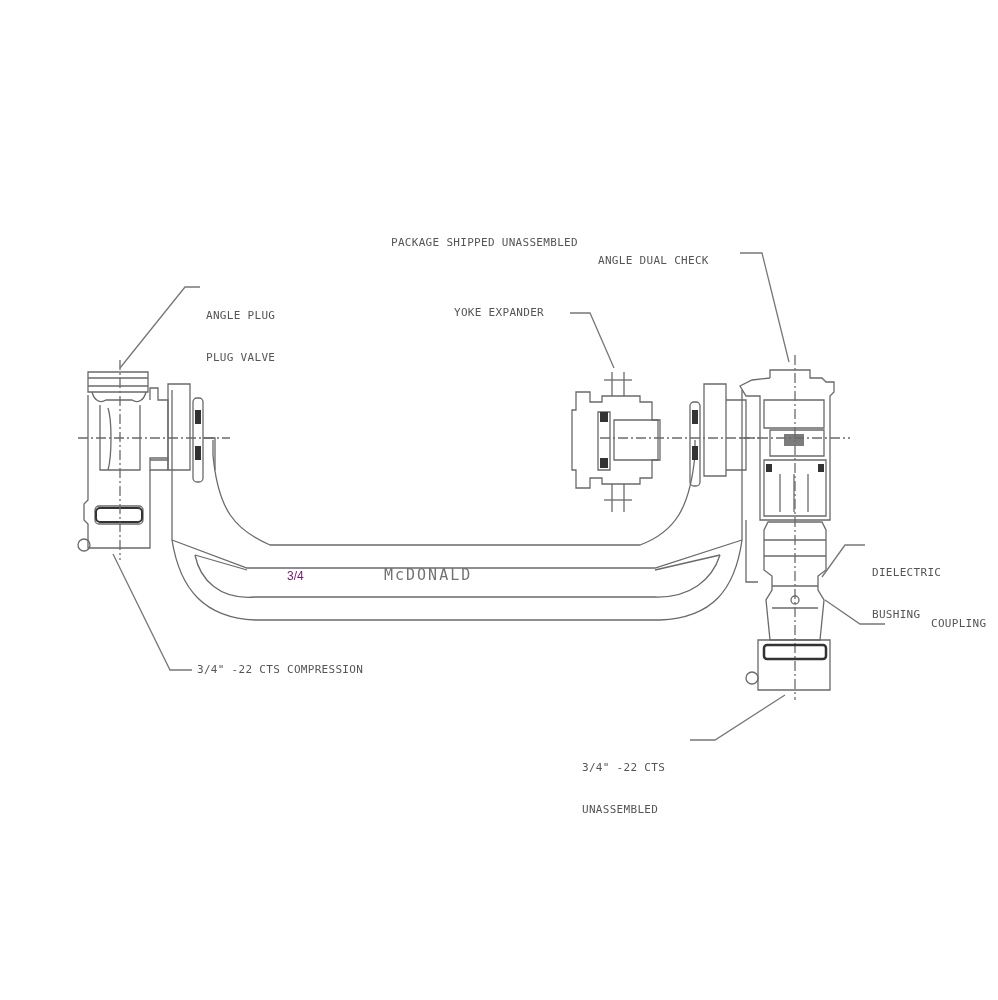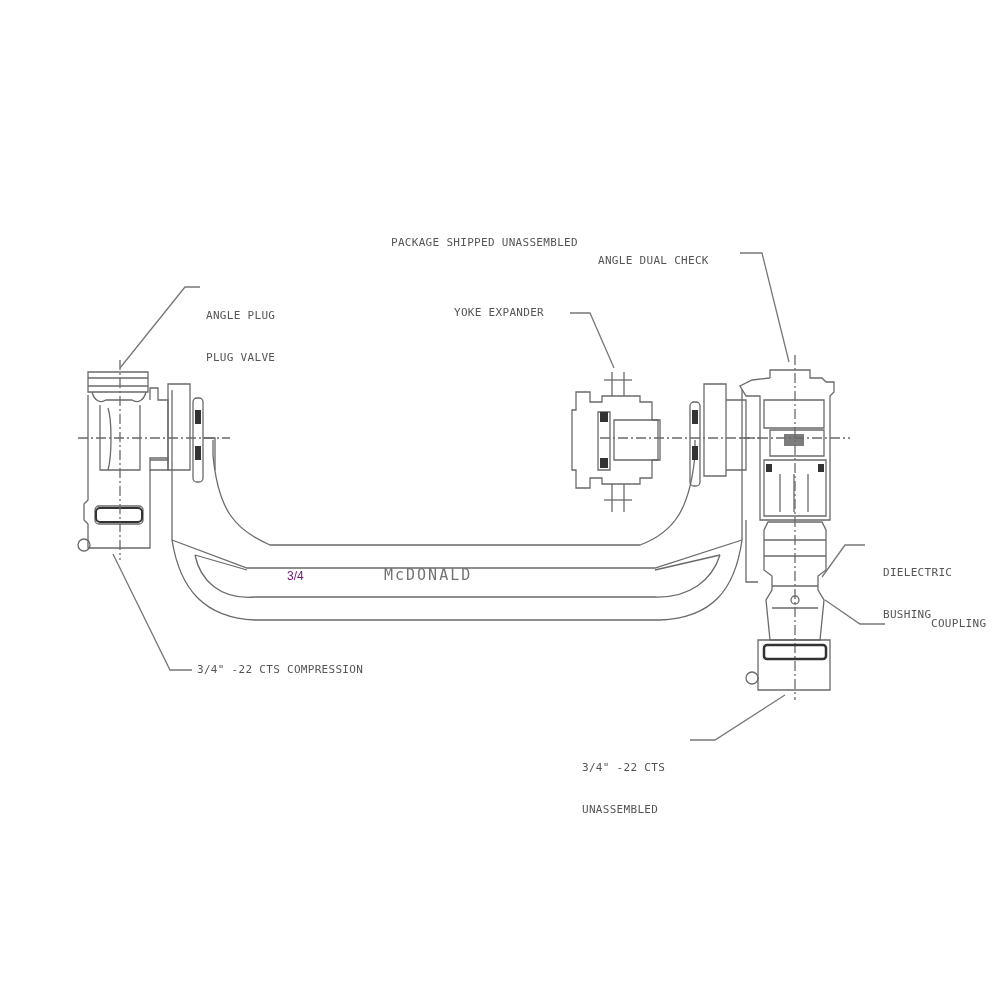--- a/index.html
+++ b/index.html
@@ -129,21 +129,21 @@
   </g>
 </svg>
 
 <div class="lbl" style="left:345px; top:236px;margin-left:46px;">PACKAGE SHIPPED UNASSEMBLED</div>
 <div class="lbl" style="left:598px; top:246px;margin-top:8px;">ANGLE DUAL CHECK</div>
 <div class="lbl" style="left:206px; top:281px;">
   <div>ANGLE PLUG</div>
   <div>PLUG VALVE</div>
 </div>
 <div class="lbl" style="left:454px; top:306px;">YOKE EXPANDER</div>
-<div class="lbl" style="left:872px; top:538px;margin-left:11px;">
+<div class="lbl" style="left:872px; top:538px;">
   <div>DIELECTRIC</div>
   <div>BUSHING</div>
 </div>
 <div class="lbl" style="left:893px; top:617px;margin-left:38px;">COUPLING</div>
 <div class="lbl" style="left:197px; top:663px;">3/4" -22 CTS COMPRESSION</div>
 <div class="lbl" style="left:582px; top:733px;">
   <div>3/4" -22 CTS</div>
   <div>UNASSEMBLED</div>
 </div>
 

